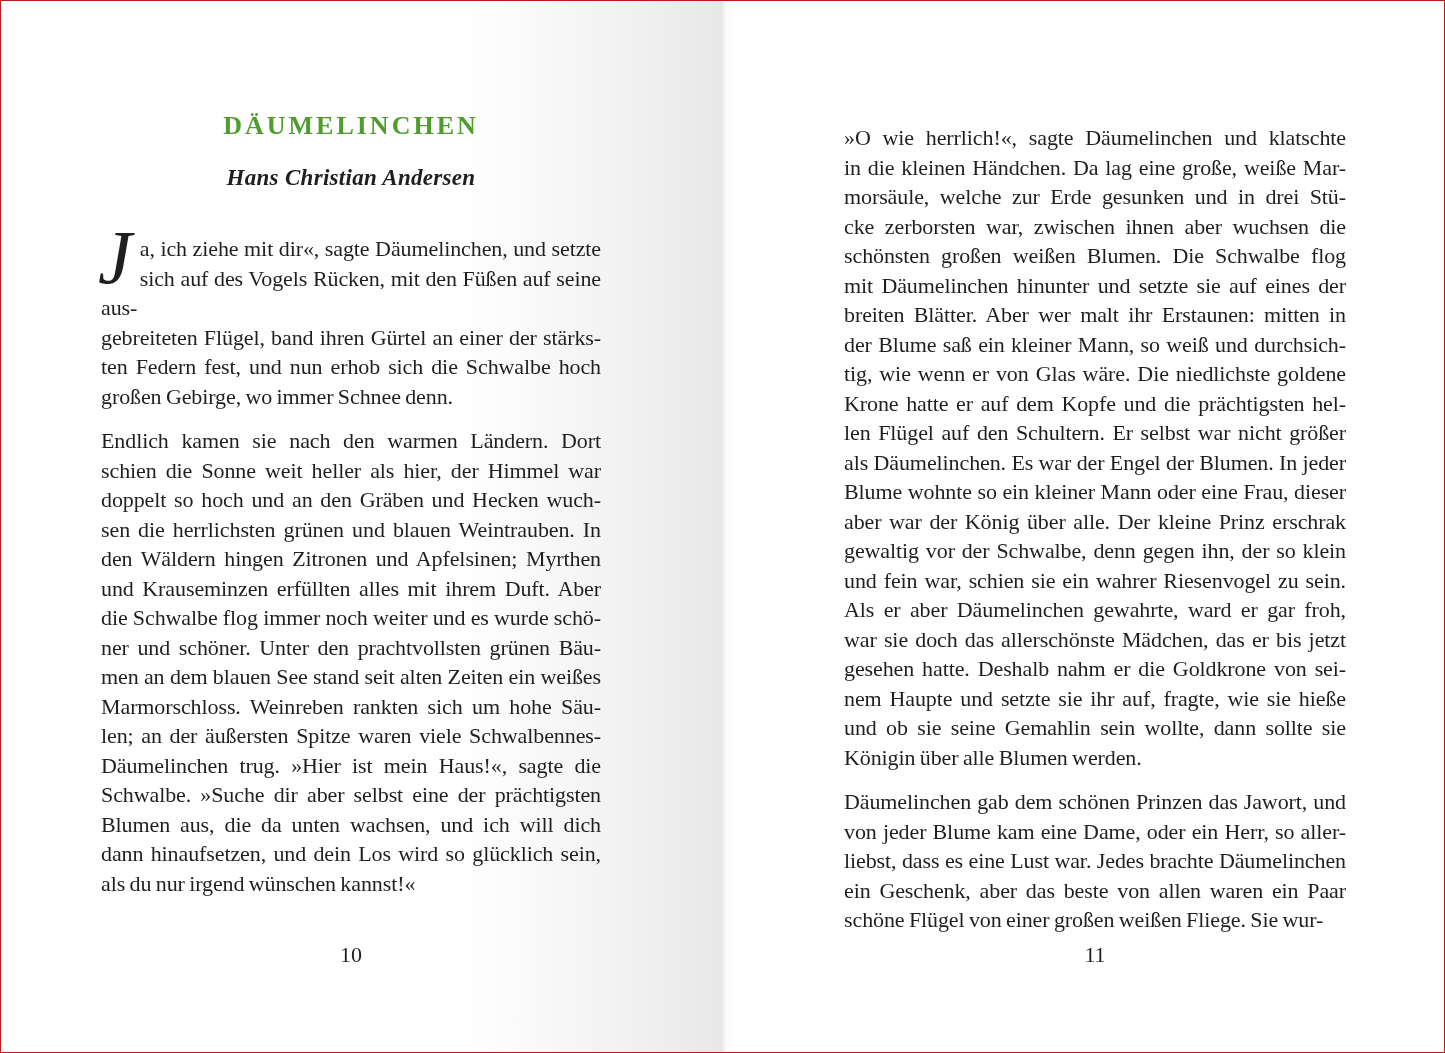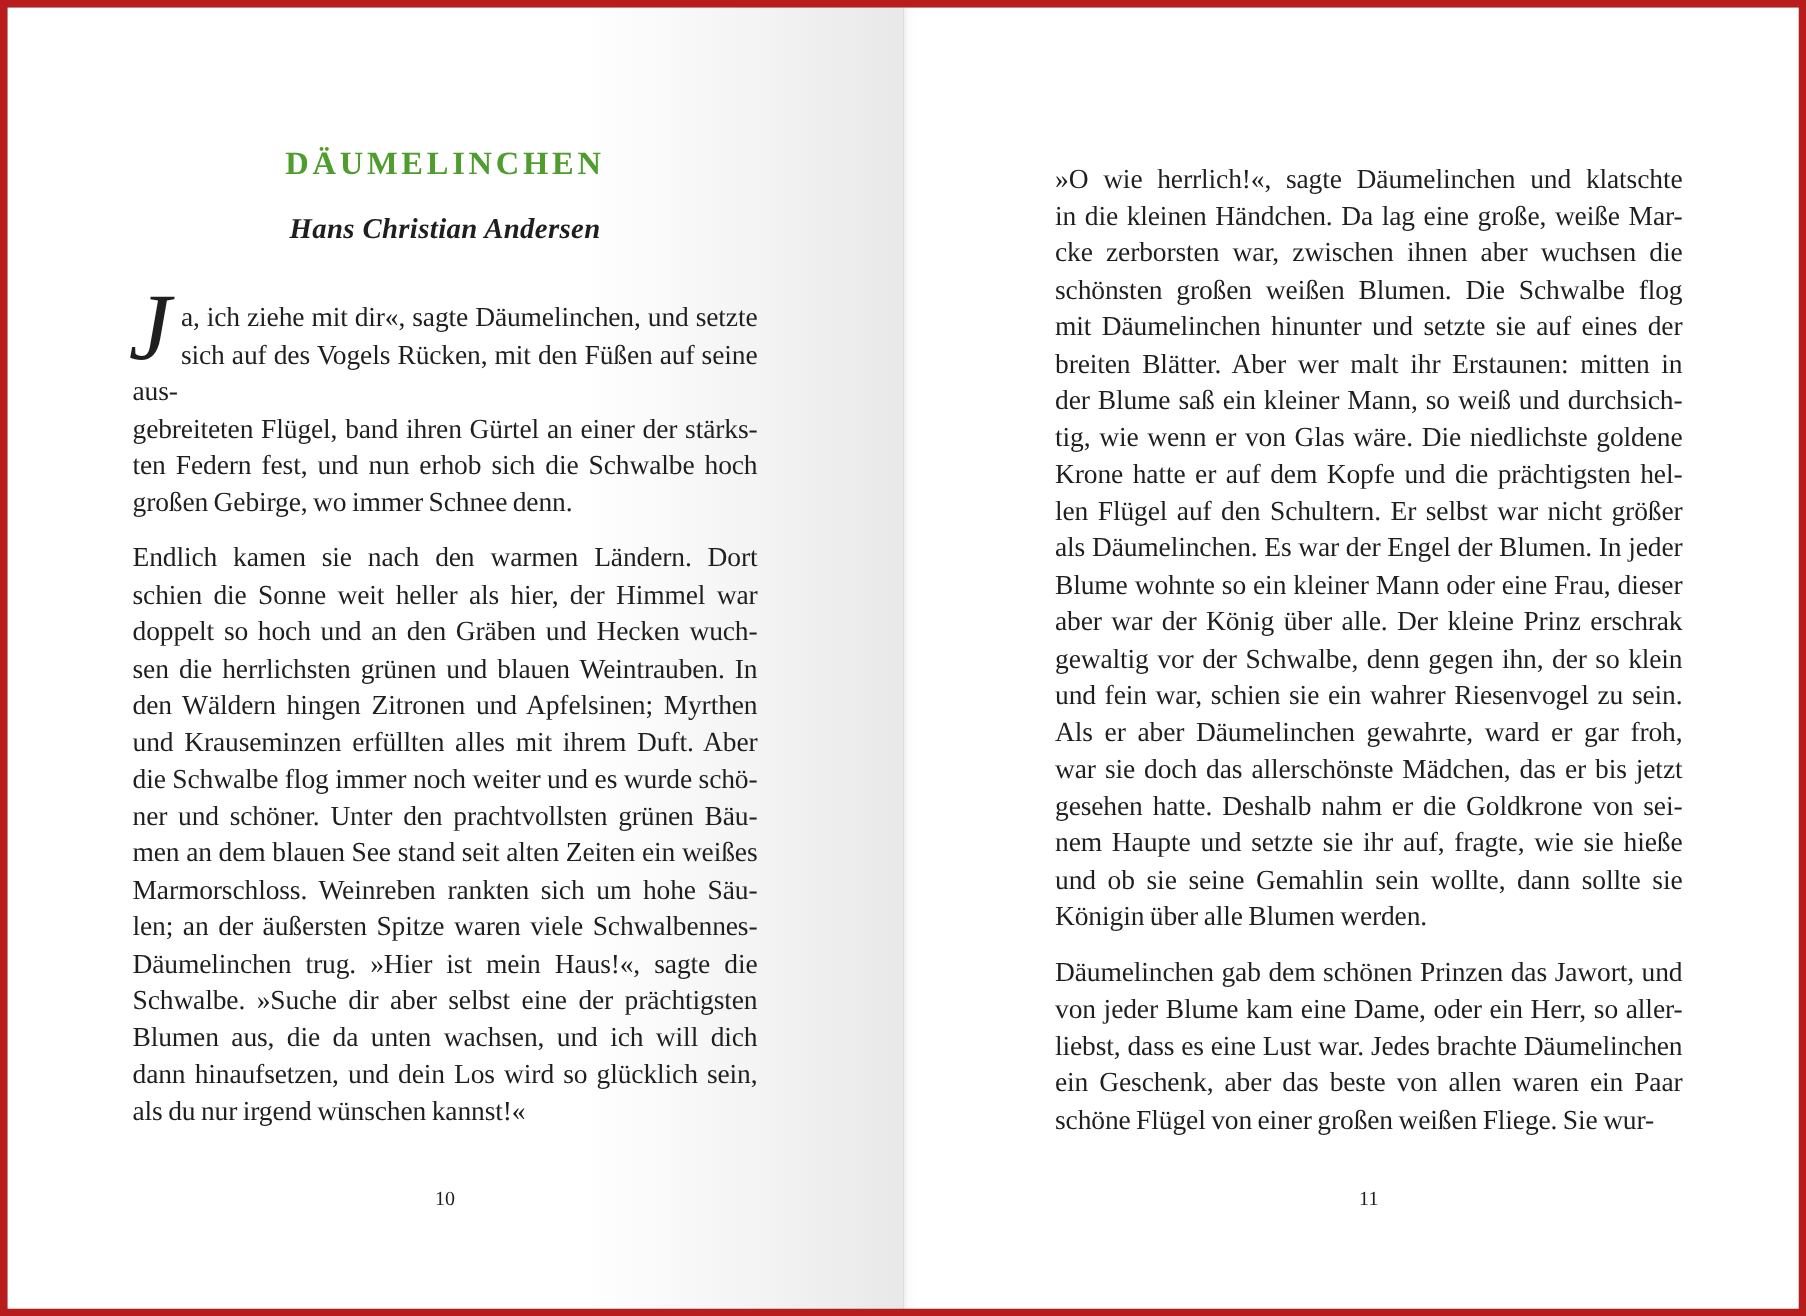--- a/index.html
+++ b/index.html
@@ -2,26 +2,26 @@
 <html><head>
 <meta charset="utf-8">
 <style>
   html, body { margin: 0; padding: 0; background: #ffffff; }
 
   .spread {
     position: relative;
     width: 1445px;
     height: 1053px;
     box-sizing: border-box;
-    border: 6px solid #b91c1c;
+    border: 1px solid #b91c1c;
     display: flex;
     overflow: hidden;
     font-family: "Liberation Serif", "DejaVu Serif", serif;
     color: #1f1f1f;
-    background: #a3a3a3;
+    background: #ef4444;
   }
 
   .page { position: relative; height: 100%; box-sizing: border-box; }
 
   .page-left {
     width: 722px;
     background: linear-gradient(90deg, #ffffff 0%, #ffffff 64%, #f2f2f2 86%, #e8e8e8 100%);
   }
 
   .page-right {
@@ -75,21 +75,21 @@
     height: 53px;
     margin-top: 6px;
     margin-left: -3px;
     padding-right: 8px;
   }
 
   .pagenum {
     position: absolute;
     top: 941px;
     text-align: center;
-    font-size: 16px;
+    font-size: 22px;
     line-height: 26px;
   }
   .page-left  .pagenum { left: 100px; width: 500px; }
   .page-right .pagenum { left: 121px; width: 502px; }
 </style>
 </head>
 <body>
 
 <div class="spread">
 
@@ -128,20 +128,21 @@
     </div>
     <div class="pagenum">10</div>
   </div>
 
   <div class="page page-right">
     <div class="column">
       <div class="body">
           <div class="para">
             <div class="line">»O wie herrlich!«, sagte Däumelinchen und klatschte</div>
             <div class="line">in die kleinen Händchen. Da lag eine große, weiße Mar-</div>
+            <div class="line">morsäule, welche zur Erde gesunken und in drei Stü-</div>
             <div class="line">cke zerborsten war, zwischen ihnen aber wuchsen die</div>
             <div class="line">schönsten großen weißen Blumen. Die Schwalbe flog</div>
             <div class="line">mit Däumelinchen hinunter und setzte sie auf eines der</div>
             <div class="line">breiten Blätter. Aber wer malt ihr Erstaunen: mitten in</div>
             <div class="line">der Blume saß ein kleiner Mann, so weiß und durchsich-</div>
             <div class="line">tig, wie wenn er von Glas wäre. Die niedlichste goldene</div>
             <div class="line">Krone hatte er auf dem Kopfe und die prächtigsten hel-</div>
             <div class="line">len Flügel auf den Schultern. Er selbst war nicht größer</div>
             <div class="line">als Däumelinchen. Es war der Engel der Blumen. In jeder</div>
             <div class="line">Blume wohnte so ein kleiner Mann oder eine Frau, dieser</div>

